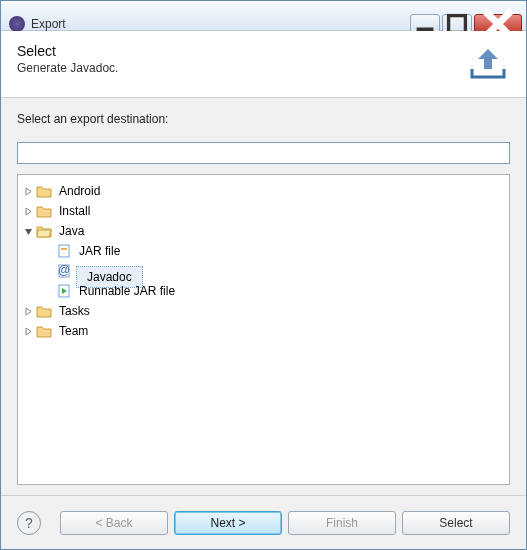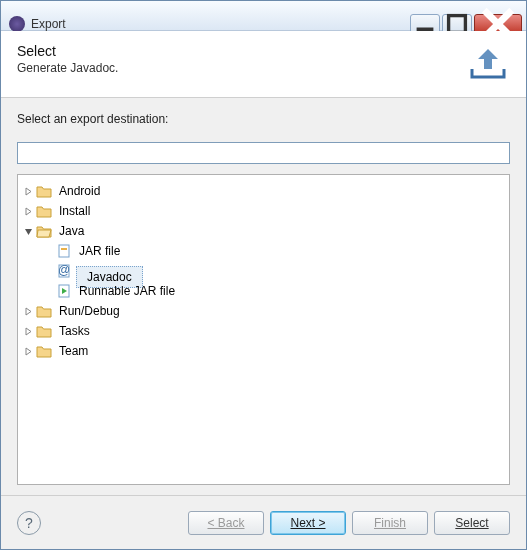--- a/index.html
+++ b/index.html
@@ -35,21 +35,21 @@
 .twisty svg { width: 9px; height: 9px; }
 .spacer { display: inline-block; width: 14px; }
 .folder-icon { width: 16px; height: 14px; margin-right: 4px; }
 .file-icon { width: 16px; height: 14px; margin-right: 4px; }
 .node-label { color: #000; padding: 1px 3px; }
 .node-label.selected { background: #e6eff7; border: 1px dotted #7aa3cc; padding: 0 10px; margin-top: 12px; }
 .children { padding-left: 20px; }
 
 .footer { height: 54px; border-top: 1px solid #cfcfcf; display: flex; align-items: center; padding: 0 16px; gap: 6px; background: #f0f0f0; }
 .help { width: 24px; height: 24px; border: 1.5px solid #8a9aa8; border-radius: 50%; display: flex; align-items: center; justify-content: center; color: #5a6a78; font-size: 14px; margin-right: auto; }
-.btn { width: 76px; height: 24px; border: 1px solid #9aa8b8; background: linear-gradient(#fdfdfd,#e6e9ec); color: #333; border-radius: 3px; cursor: pointer; text-decoration: underline; }
+.btn { width: 108px; height: 24px; border: 1px solid #9aa8b8; background: linear-gradient(#fdfdfd,#e6e9ec); color: #333; border-radius: 3px; cursor: pointer; }
 .btn[disabled] { color: #9a9a9a; cursor: default; }
 .btn.primary { border: 1px solid #3fa3d6; background: linear-gradient(#eaf6fd,#bfe5f8); box-shadow: 0 0 0 1px #7cc6ea inset; color: #1a1a1a; }
 </style>
 </head>
 <body>
 
 <div class="window">
 
   <div class="titlebar">
     <span class="app-icon"></span>
@@ -164,33 +164,20 @@
                 <svg class="file-icon" viewBox="0 0 16 14">
                       <rect x="3" y="1" width="10" height="12" fill="#fff" stroke="#7aa3cc"></rect>
                       <path d="M6 4 l5 3 -5 3 z" fill="#3fae49"></path>
                     </svg>
                 <span class="node-label">Runnable JAR file</span>
               </div>
             </li>
           </ul>
         </li>
 
-        <li>
-          <div class="row">
-            <span class="twisty">
-                  <svg viewBox="0 0 9 9">
-                    <path d="M2 1 L7 4.5 L2 8 Z" fill="none" stroke="#888"></path>
-                  </svg>
-                </span>
-            <svg class="folder-icon" viewBox="0 0 16 14">
-                  <path d="M1 3 h5 l1.5 2 H15 v8 H1 z" fill="#f6d58a" stroke="#c9a13a"></path>
-                </svg>
-            <span class="node-label">Run/Debug</span>
-          </div>
-        </li>
 
         <li>
           <div class="row">
             <span class="twisty">
                   <svg viewBox="0 0 9 9">
                     <path d="M2 1 L7 4.5 L2 8 Z" fill="none" stroke="#888"></path>
                   </svg>
                 </span>
             <svg class="folder-icon" viewBox="0 0 16 14">
                   <path d="M1 3 h5 l1.5 2 H15 v8 H1 z" fill="#f6d58a" stroke="#c9a13a"></path>

